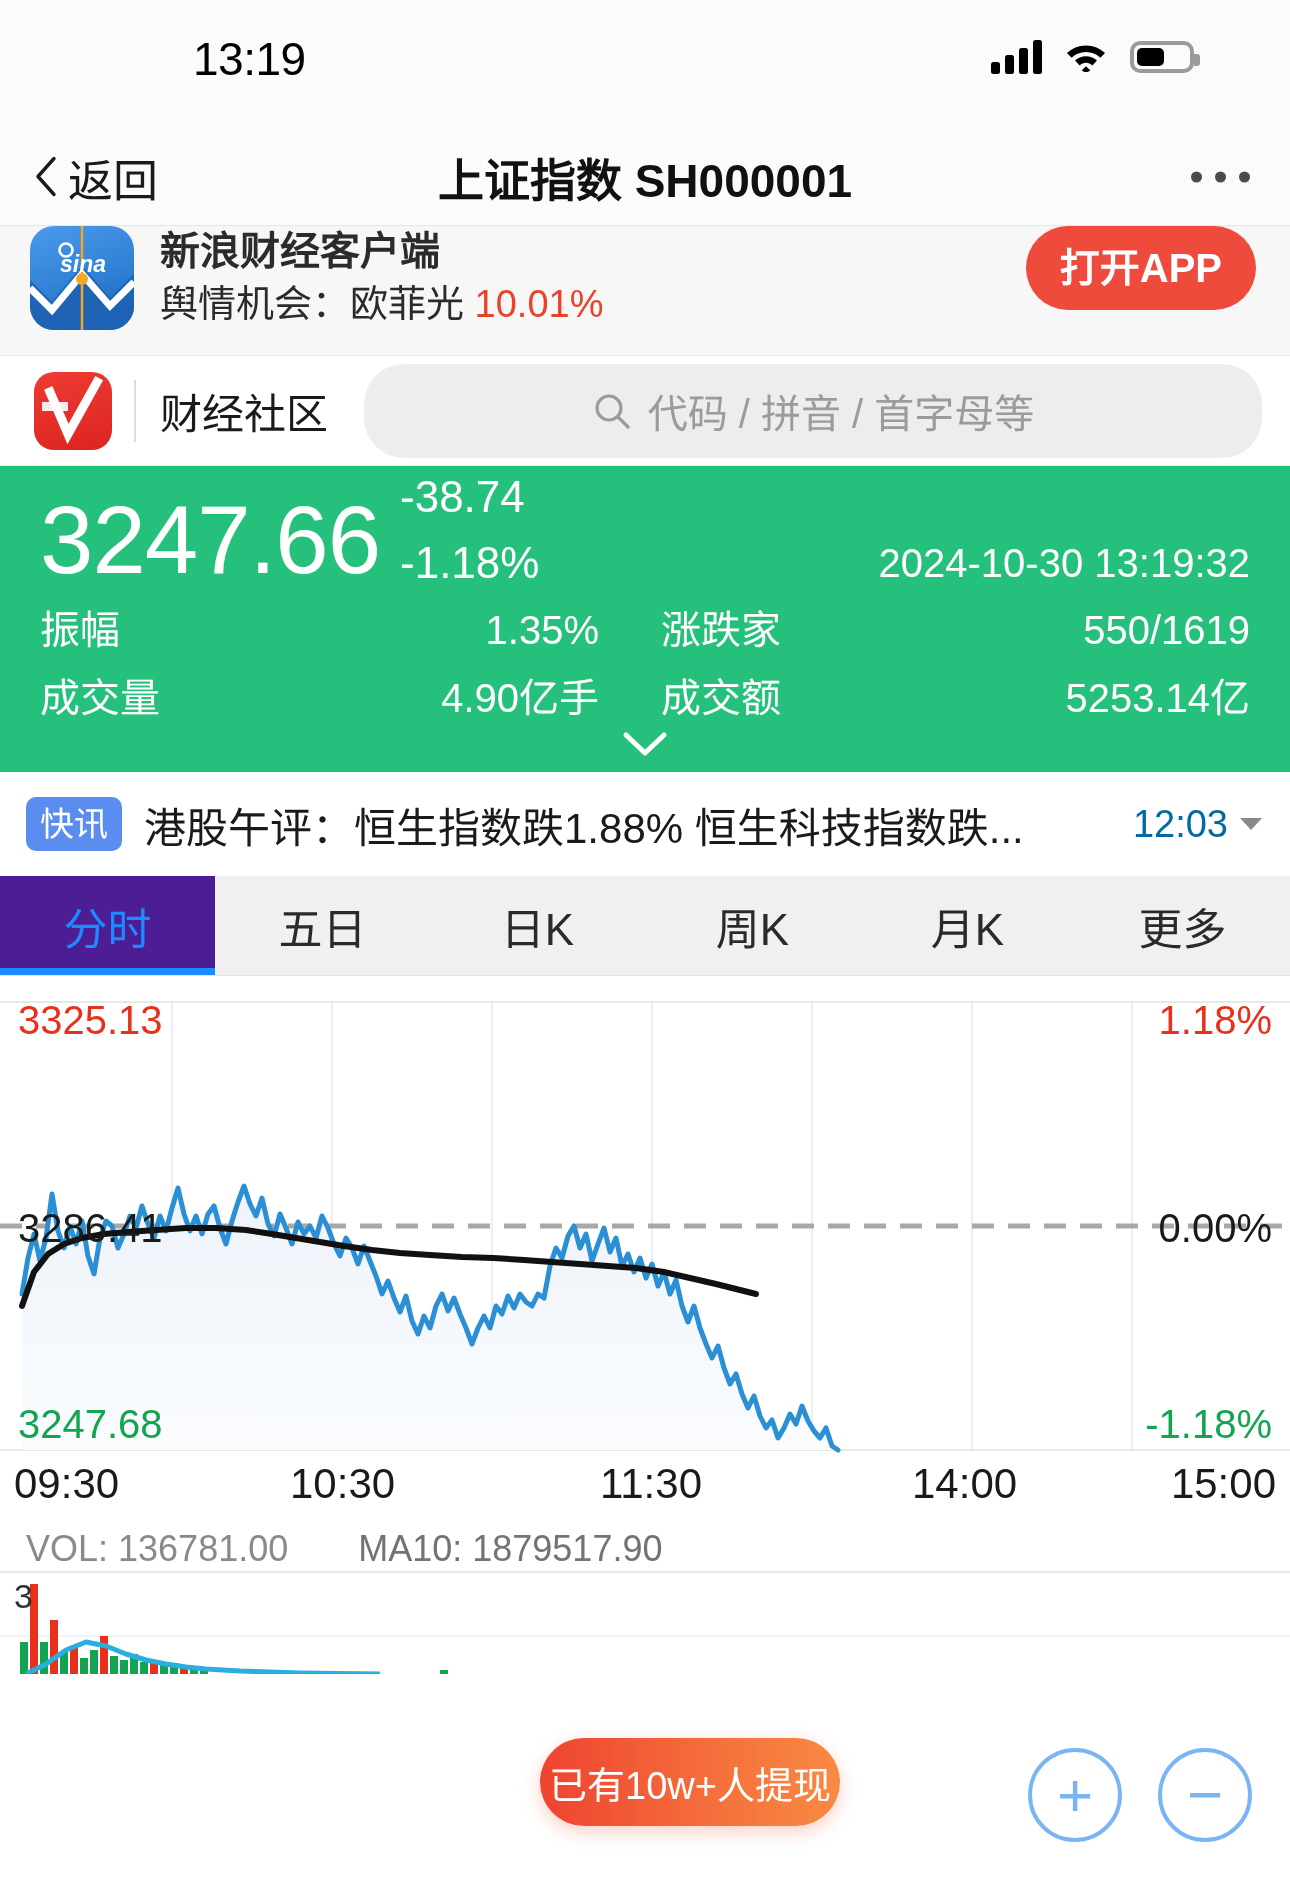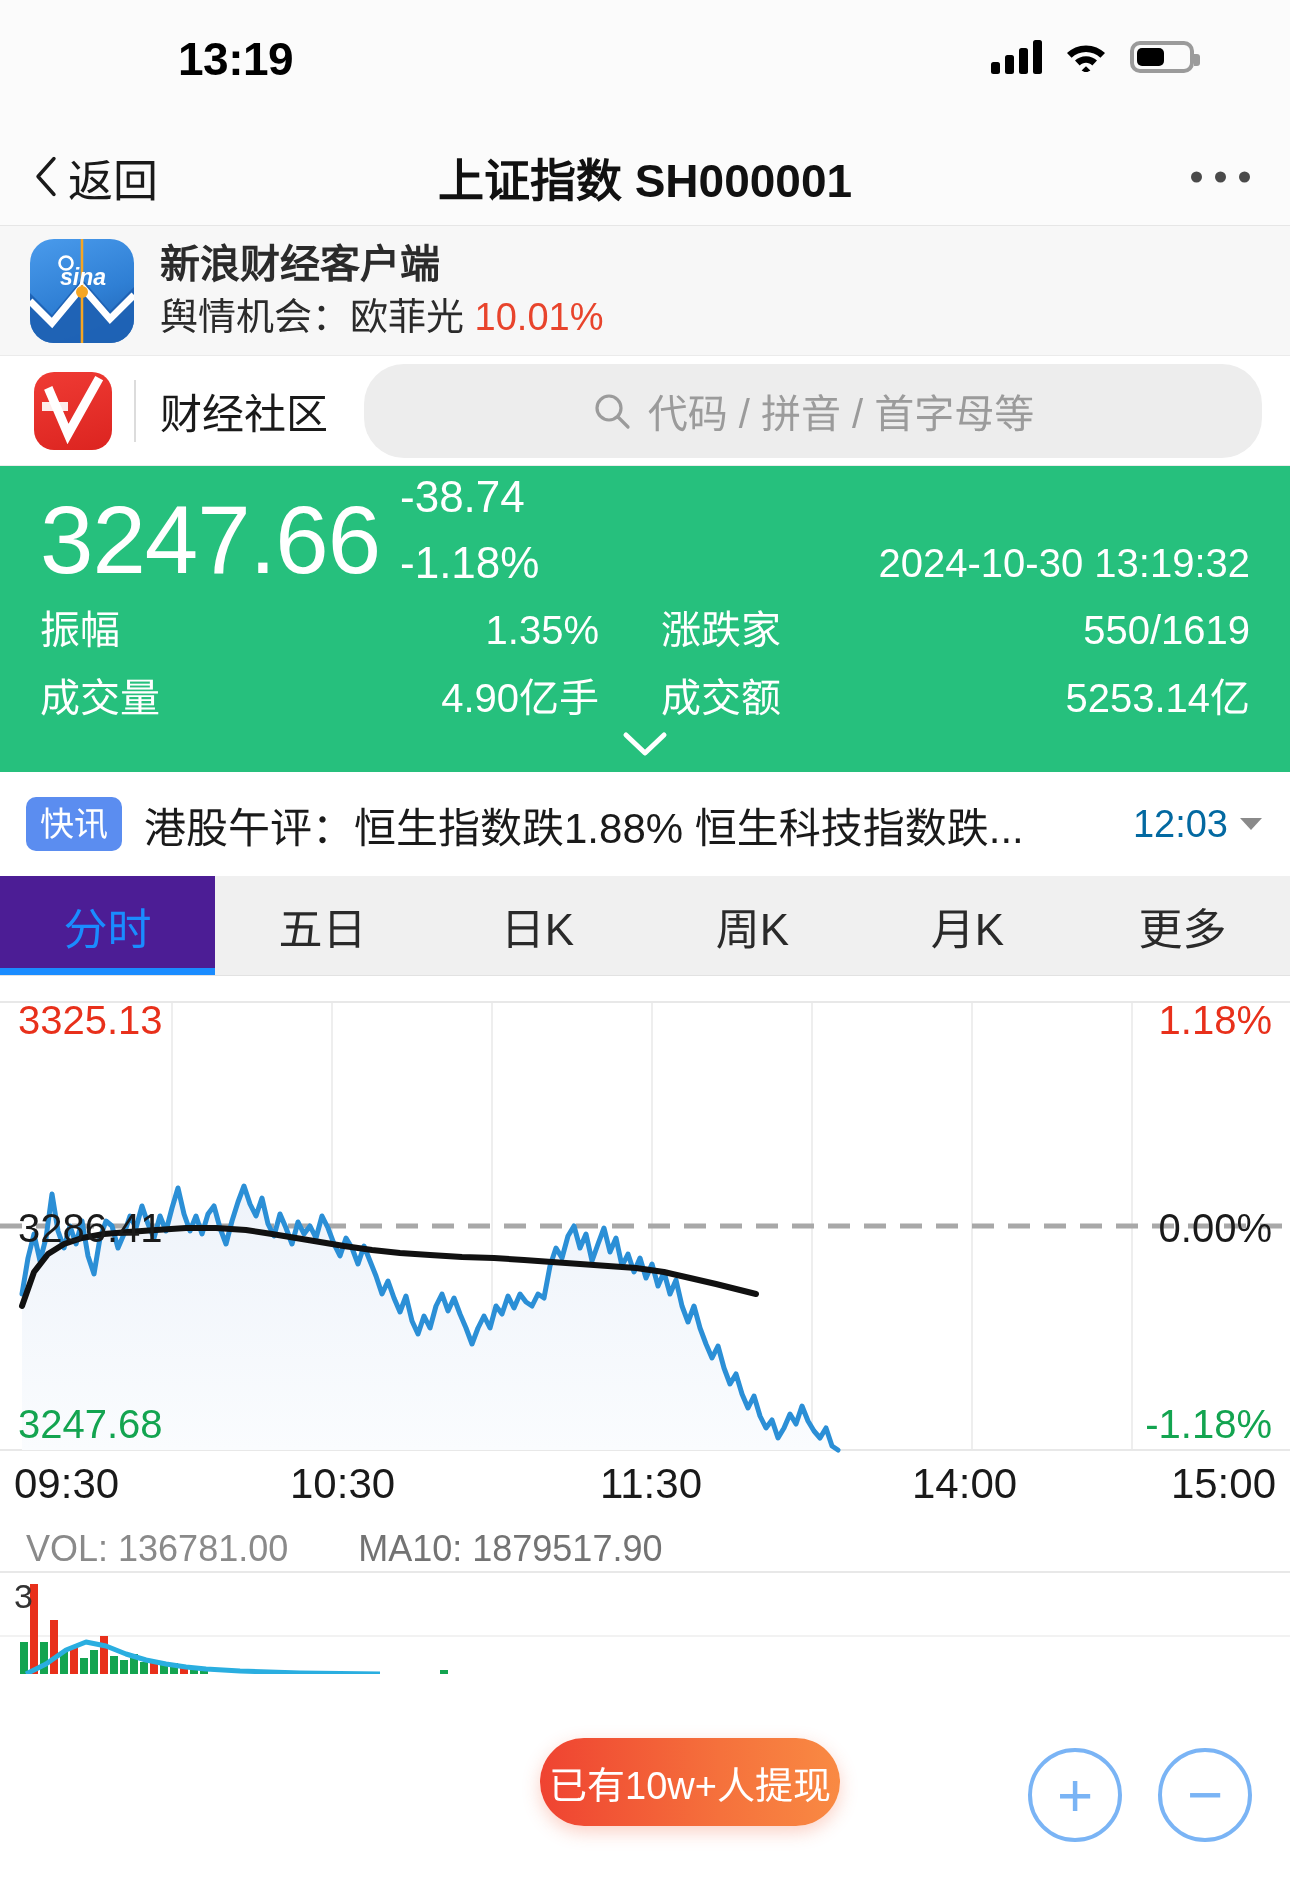--- a/index.html
+++ b/index.html
@@ -11,22 +11,22 @@
     overflow: hidden;
   }
   #app { position: relative; width: 1290px; height: 1878px; background:#fff; }
 
   
   .statusbar {
     position: relative; height: 128px; width: 100%;
     background: #fbfbfb;
   }
   .status-time {
-    position: absolute; left: 178px; top: 32px;
-    font-size: 46px; font-weight: 700; color: #000;
+    position: absolute; left: 193px; top: 32px;
+    font-size: 46px; font-weight: 400; color: #000;
     letter-spacing: -0.5px;
   }
   .status-icons {
     position: absolute; right: 96px; top: 38px;
     display: flex; align-items: center; gap: 22px;
   }
   .sig { display:flex; align-items:flex-end; gap:5px; height:34px; }
   .sig i { display:block; width:9px; background:#000; border-radius:2.5px; }
   .sig i:nth-child(1){ height:12px; }
   .sig i:nth-child(2){ height:19px; }
@@ -64,21 +64,21 @@
   .nav-more{
     position:absolute; right:40px; top:50%; transform:translateY(-50%);
     display:flex; gap:13px;
   }
   .nav-more span{ width:11px; height:11px; border-radius:50%; background:#4a4a4a; display:block; }
 
   
   .sina-banner{
     position:relative; height:130px; width:100%;
     background:#f7f7f7; border-bottom:1px solid #ebebeb;
-    display:flex; align-items:center;
+    display:flex; align-items:flex-start;
   }
   .sina-logo{
     margin-left:30px; width:104px; height:104px; border-radius:24px;
     background:linear-gradient(160deg,#4a9bec 0%,#2f7fd4 55%,#1c5fae 100%);
     position:relative; overflow:hidden; flex:0 0 auto;
   }
   .sina-logo .mark{ position:absolute; left:0; top:0; width:100%; height:100%; }
   .sina-text{ margin-left:26px; flex:1 1 auto; min-width:0; }
   .sina-title{ font-size:40px; font-weight:700; color:#2b2b2b; line-height:1.25; }
   .sina-sub{ font-size:38px; color:#2b2b2b; line-height:1.3; margin-top:4px; white-space:nowrap; }
@@ -260,20 +260,21 @@
         <line x1="52" y1="0" x2="52" y2="104" stroke="#f6a623" stroke-width="2.5"></line>
         <circle cx="52" cy="53" r="6" fill="#f6a623"></circle>
         <text x="30" y="46" font-family="Liberation Sans, sans-serif" font-size="23" font-style="italic" font-weight="700" fill="#ffffff">sina</text>
         <circle cx="36" cy="24" r="6.5" fill="none" stroke="#ffffff" stroke-width="2.6"></circle>
       </svg>
     </div>
     <div class="sina-text">
       <div class="sina-title">新浪财经客户端</div>
       <div class="sina-sub"><span>舆情机会：欧菲光 </span><span class="pct">10.01%</span></div>
     </div>
+    <button class="open-app">打开APP</button>
   </div>
 
   <div class="community-row">
     <div class="cm-logo">
       <svg class="v" viewBox="0 0 78 78" aria-hidden="true">
         <path d="M16 20 L34 62 L63 10" fill="none" stroke="#ffffff" stroke-width="9" stroke-linecap="square"></path>
         <rect x="8" y="30" width="26" height="9" fill="#ffffff" opacity="0.9"></rect>
       </svg>
     </div>
     <div class="cm-divider"></div>

